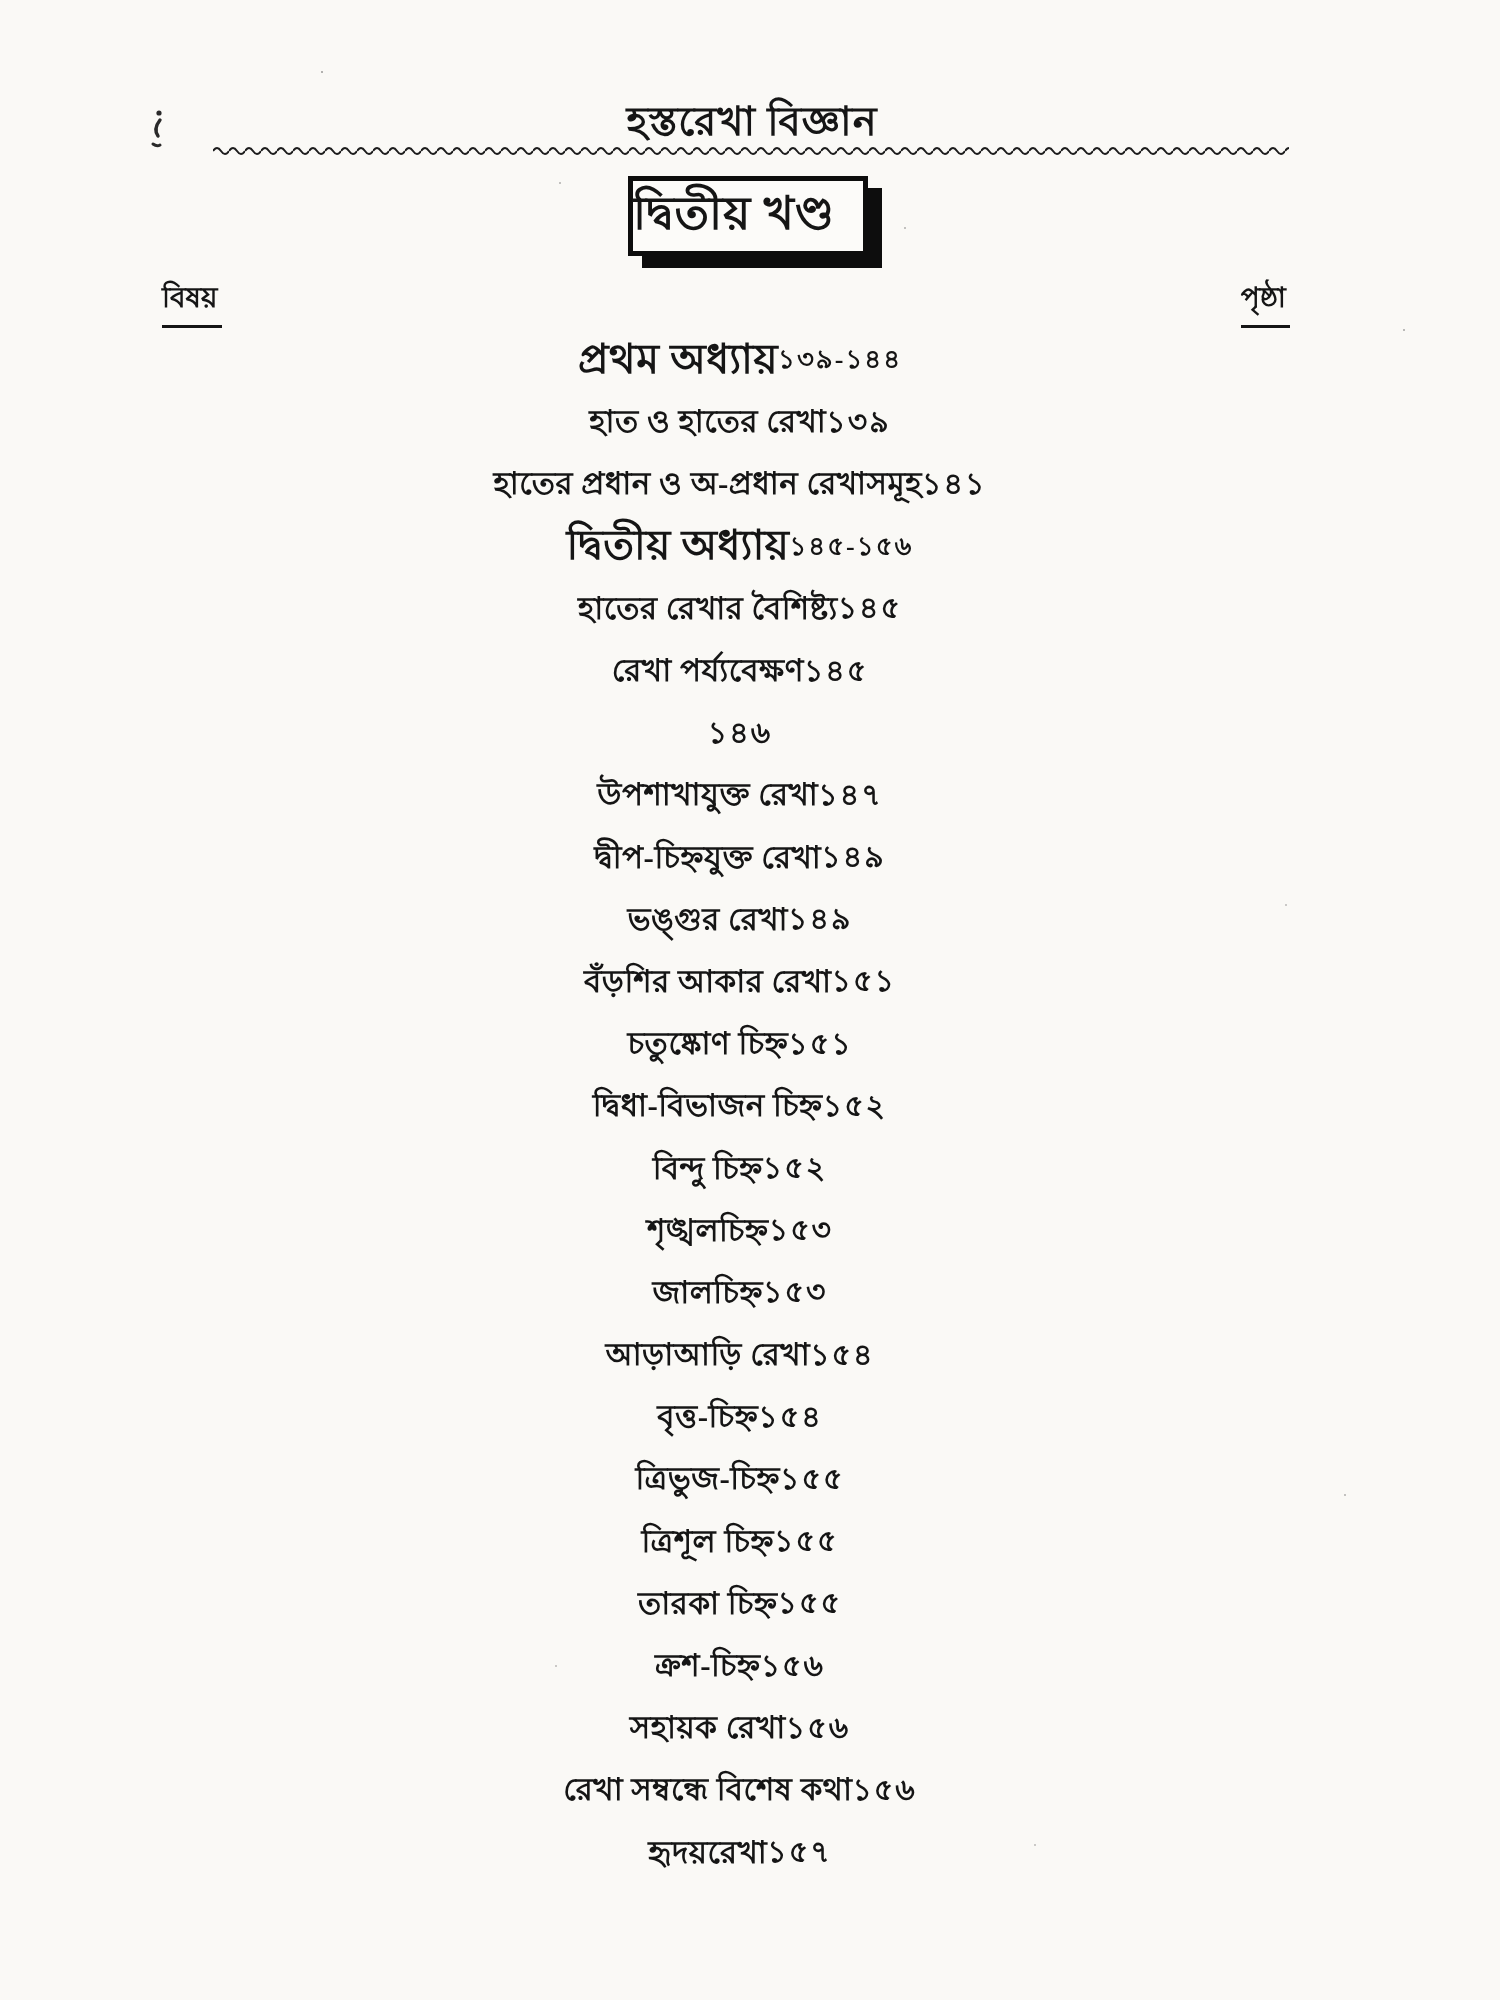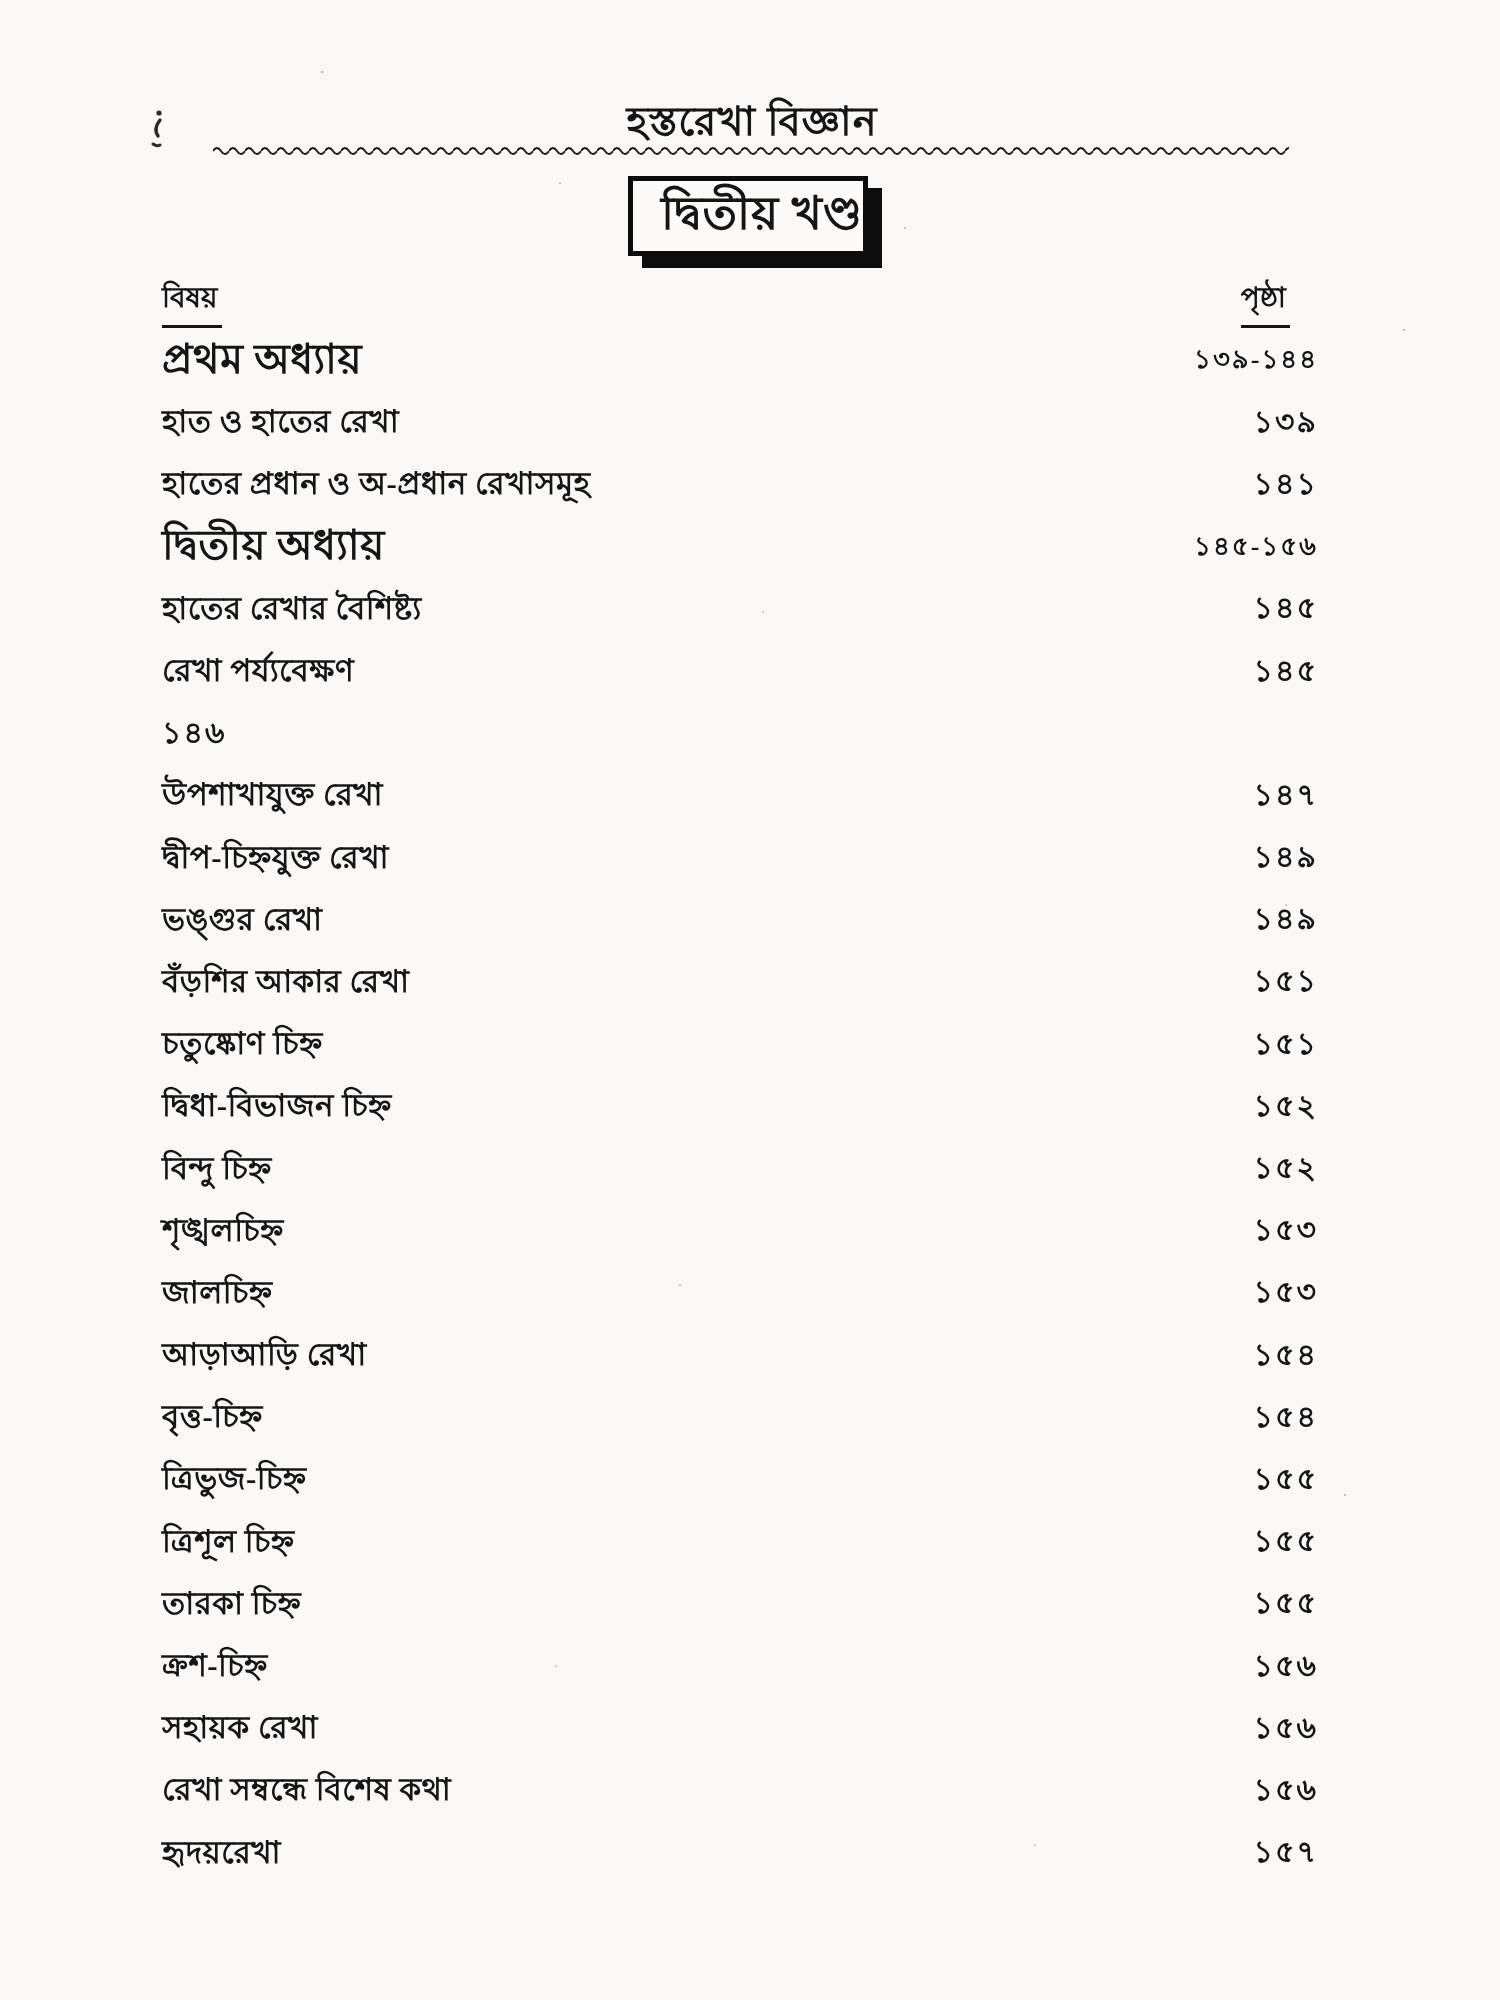--- a/index.html
+++ b/index.html
@@ -24,38 +24,38 @@
   .book-title{
     position:absolute;top:88px;left:0;width:100%;
     text-align:center;font-size:40px;font-weight:700;letter-spacing:1px;margin:2px;
   }
   .wave{position:absolute;left:213px;top:144px;}
   .page-mark{position:absolute;left:146px;top:108px;}
   .volume-box{
     position:absolute;top:176px;left:628px;width:230px;height:70px;
     background:#fcfbf9;border:5px solid #0d0d0d;
     box-shadow:14px 12px 0 #0d0d0d;
-    display:flex;align-items:center;justify-content:flex-end;
+    display:flex;align-items:center;justify-content:flex-start;
   }
   .volume-box span{font-size:46px;font-weight:800;letter-spacing:1px;}
   .col-headers{
     position:absolute;left:162px;top:276px;width:1156px;
     display:flex;justify-content:space-between;align-items:flex-end;
   }
   .col-sub,.col-page{
     font-size:28px;font-weight:700;
     border-bottom:3px solid #151515;padding:0 4px 2px 0;
   }
   .col-page{margin-right:28px;}
   .toc{
     position:absolute;left:162px;top:330px;width:1156px;
     list-style:none;margin:0;padding:0;
   }
   .toc li{
-    height:62.2px;display:flex;align-items:center;justify-content:space-between;
+    height:62.2px;display:flex;align-items:center;justify-content:center;
   }
   .toc-label{font-size:31px;font-weight:700;letter-spacing:.5px;}
   .toc-page{font-size:30px;font-weight:700;letter-spacing:2px;white-space:nowrap;}
   .toc li.chapter .toc-label{font-size:41px;font-weight:800;}
   .toc li.chapter .toc-page{font-size:26px;}
 </style>
 </head>
 <body style="background-color: rgb(250, 249, 246);">
 
 <span class="page-mark">

